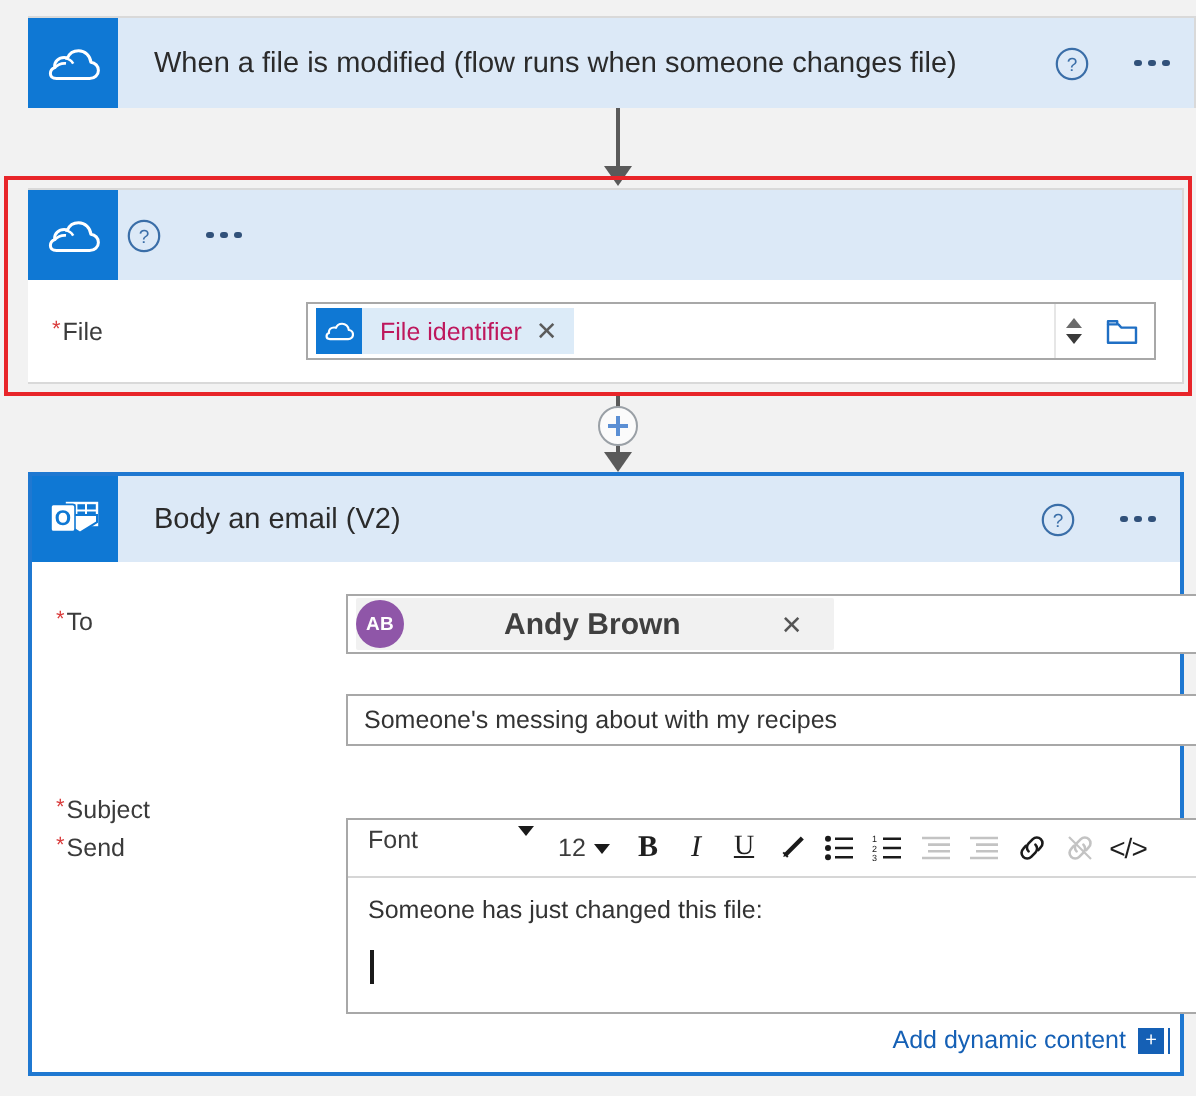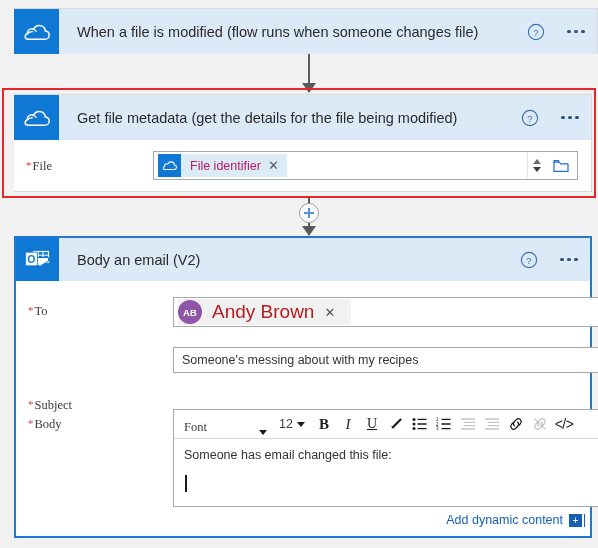--- a/index.html
+++ b/index.html
@@ -115,21 +115,20 @@
   }
   #card-metadata .body {
     padding: 0;
     height: 52px;
     position: relative;
   }
   .field-label {
     position: absolute;
     font-size: 12.5px;
     color: #3b3b3b;
-    font-family: Liberation Serif, serif;
   }
   .req {
     color: #d93b3b;
     font-size: 11px;
     vertical-align: top;
     margin-right: 1px;
   }
 
   
   .filepicker {
@@ -254,39 +253,41 @@
     align-items: center;
     padding-left: 8px;
   }
   .person-token {
     display: flex;
     align-items: center;
     height: 26px;
     background: #f1f1f1;
     padding-right: 16px;
     border-radius: 1px;
+    gap: 40px;
   }
   .avatar {
     width: 24px; height: 24px;
     border-radius: 50%;
     background: #8f56a8;
     color: #ffffff;
     font-size: 9.5px;
     font-weight: bold;
     display: flex;
     align-items: center;
     justify-content: center;
     flex: 0 0 24px;
     letter-spacing: 0.2px;
   }
   .person-name {
     padding: 0 10px 0 10px;
-    font-size: 19px;
-    color: #b91c1c;
+    font-size: 15px;
+    color: #404040;
     white-space: nowrap;
+    font-weight: bold;
   }
   .person-x { font-size: 13px; color: #555; }
 
   
   .rte {
     position: absolute;
     left: 157px;
     top: 128px;
     width: 432px;
     height: 98px;
@@ -299,27 +300,26 @@
     border-bottom: 1px solid #d6d6d6;
     display: flex;
     align-items: center;
     background: #ffffff;
     padding: 0 3px;
   }
   .font-select {
     width: 95px;
     height: 22px;
     display: flex;
-    align-items: flex-end;
+    align-items: flex-start;
     justify-content: space-between;
     padding: 0 5px 0 7px;
     font-size: 12.5px;
     color: #3c3c3c;
     box-sizing: border-box;
-    font-family: Liberation Serif, serif;
   }
   .size-select {
     width: 40px;
     height: 22px;
     display: flex;
     align-items: center;
     justify-content: center;
     gap: 4px;
     font-size: 12.5px;
     color: #3c3c3c;
@@ -423,21 +423,20 @@
 
   <div class="card" id="card-metadata">
     <div class="card-header">
       <div class="card-icon">
         <svg width="27" height="20" viewBox="0 0 27 20" aria-hidden="true">
           <path d="M8.7 17.3h13.1c2.6 0 4.4-1.9 4.4-4.1 0-2.1-1.6-3.9-3.8-4.1-.2-3.2-2.9-5.7-6.1-5.7-2.5 0-4.7 1.5-5.6 3.7-.5-.2-1-.3-1.6-.3C6.3 6.8 4.3 8.8 4.3 11.2c0 .2 0 .4.1.6-1.3.4-2.2 1.6-2.2 3 0 1.7 1.4 2.5 3.1 2.5h3.4z" fill="none" stroke="#ffffff" stroke-width="1.5" stroke-linejoin="round"></path>
           <path d="M9.6 7.1c1.7.2 3.2 1.2 4 2.7" fill="none" stroke="#ffffff" stroke-width="1.3"></path>
           <path d="M4.4 11.8c1.4-1.5 3.5-2.3 5.6-2.1" fill="none" stroke="#ffffff" stroke-width="1.3"></path>
         </svg>
       </div>
-      <div class="card-title">Get file metadata (get the details for the file being modified)</div>
       <div class="hdr-help">
         <svg width="18" height="18" viewBox="0 0 18 18" aria-hidden="true">
           <circle cx="9" cy="9" r="7.6" fill="none" stroke="#3a6ea8" stroke-width="1.1"></circle>
           <text x="9" y="12.6" text-anchor="middle" font-family="Liberation Sans, sans-serif" font-size="9.5" fill="#3a6ea8">?</text>
         </svg>
       </div>
       <div class="hdr-ellipsis">
         <i></i>
         <i></i>
         <i></i>
@@ -518,21 +517,21 @@
           <span class="person-x">✕</span>
         </div>
       </div>
 
       <div class="field-label" style="left:12px; top:73px;margin-top:44px;">
         <span class="req">*</span><span>Subject</span>
       </div>
       <div class="text-input" style="left:157px; top:66px; width:432px; height:26px;">Someone's messing about with my recipes</div>
 
       <div class="field-label" style="left:12px; top:136px;">
-        <span class="req">*</span><span>Body</span>
+        <span class="req">*</span><span>Send</span>
       </div>
 
       <div class="rte">
         <div class="rte-toolbar">
           <div class="font-select">
             <span>Font</span>
             <span class="caret"></span>
           </div>
           <div class="size-select">
             <span>12</span>
@@ -598,21 +597,21 @@
               <path d="M2.5 2.5l11 11" stroke="#c3c3c3" stroke-width="1.1"></path>
             </svg>
           </div>
 
           <div class="tb-btn">
               <span class="code">&lt;/&gt;</span>
             </div>
         </div>
 
         <div class="rte-content">
-          <span>Someone has email changed this file:</span>
+          <span>Someone has just changed this file:</span>
           <span class="caretbar"></span>
         </div>
       </div>
 
       <div class="adc">
         <span>Add dynamic content</span>
         <span class="adc-badge">+</span>
       </div>
 
     </div>

